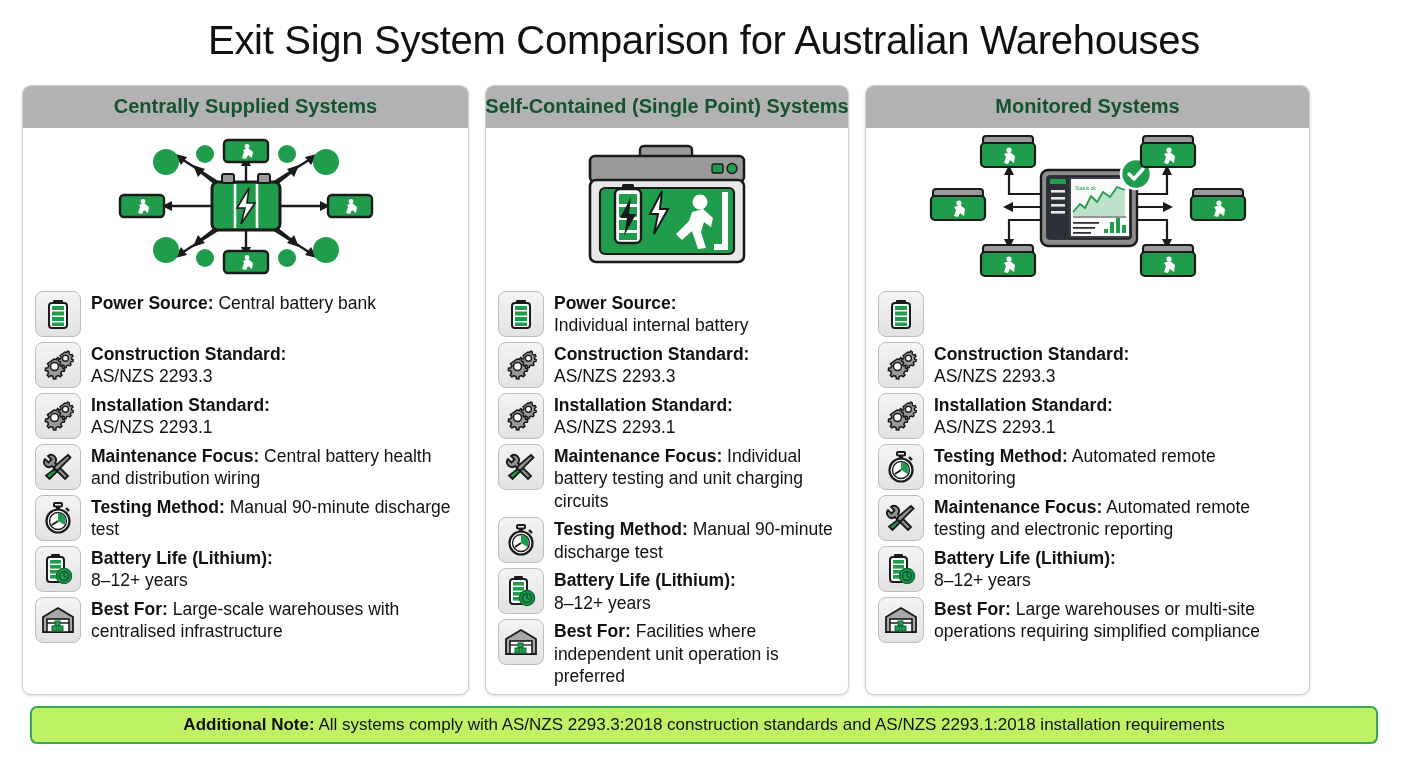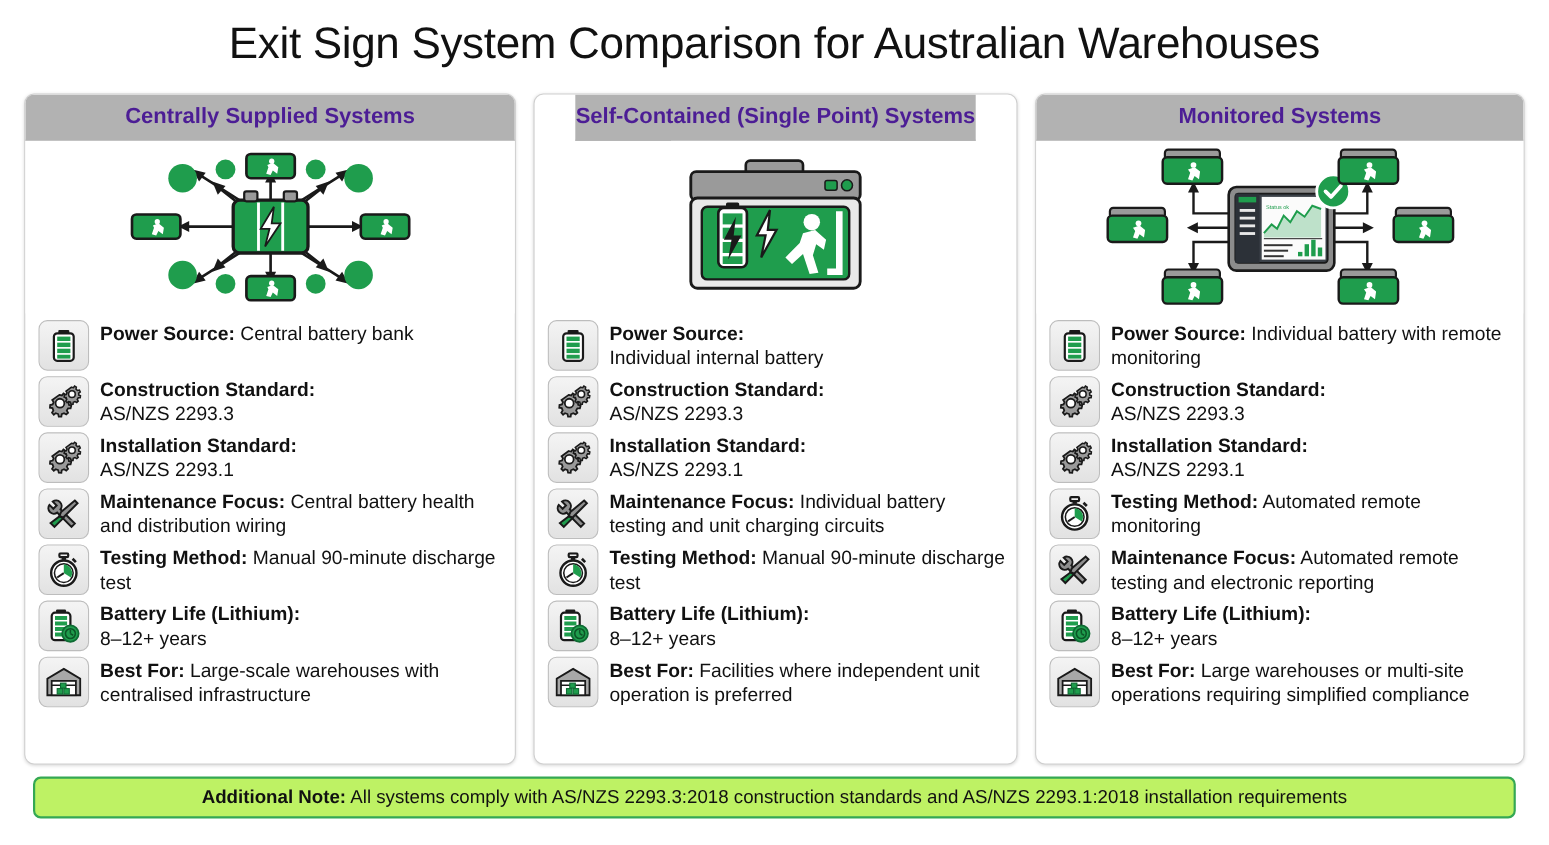--- a/index.html
+++ b/index.html
@@ -29,29 +29,29 @@
   .panel {
     position:relative;
     background:#ffffff;
     border:1px solid #cfcfcf;
     border-radius:9px;
     box-shadow:0 1px 3px rgba(0,0,0,.14);
     display:flex; flex-direction:column;
     overflow:hidden;
   }
   .panel.p1 { width:447px; }
-  .panel.p2 { width:440px;align-items:center; }
+  .panel.p2 { width:364px; }
   .panel.p3 { width:445px; }
 
   .panel-header {
     height:42px; flex:0 0 42px;
     background:#b2b2b2;
     border-bottom:1px solid #b2b2b2;
     display:flex; align-items:center; justify-content:center;
-    font-size:20px; font-weight:bold; color:#4c1d95;
+    font-size:20px; font-weight:bold; color:#14532d;
     white-space:nowrap;
   }
   .panel-illustration {
     flex:0 0 157px; height:157px;
     display:flex; align-items:center; justify-content:center;
     background:#fff;
   }
   .panel-body {
     flex:1 1 auto;
     padding:4px 10px 20px 12px;
@@ -539,21 +539,20 @@
           <span class="spec-icon">
             <svg width="28" height="30" viewBox="0 0 28 30">
                 <rect x="9" y="1" width="10" height="4" rx="1" fill="#1a1a1a"></rect>
                 <rect x="5" y="4" width="18" height="25" rx="3" fill="#fff" stroke="#1a1a1a" stroke-width="2"></rect>
                 <rect x="8" y="7" width="12" height="4" fill="#1f9d4d"></rect>
                 <rect x="8" y="12.5" width="12" height="4" fill="#1f9d4d"></rect>
                 <rect x="8" y="18" width="12" height="4" fill="#1f9d4d"></rect>
                 <rect x="8" y="23.5" width="12" height="3.5" fill="#1f9d4d"></rect>
               </svg>
           </span>
-          <span class="spec-text"><b class="lbl">Power Source:</b> <span>Individual battery with remote monitoring</span></span>
         </div>
 
         <div class="spec">
           <span class="spec-icon">
             <svg width="32" height="30" viewBox="0 0 32 30">
                 <g fill="#9a9a9a" stroke="#1a1a1a" stroke-width="1.6">
                   <path d="M12 9 l2.3 .5 1.4-1.9 2 1.3 -.4 2.3 1.7 1.6 2.3-.6 1 2.2-1.9 1.4 .2 2.3 2.2 .8-.6 2.3-2.3 0-1.2 2 1.2 2-1.7 1.6-2-1.2-2.1 .9-.3 2.3-2.4-.1-.5-2.3-2.2-.8-1.8 1.4-1.6-1.8 1.2-2-.8-2.2-2.3-.4 .2-2.4 2.3-.5 .9-2.1-1.3-1.9z"></path>
                   <circle cx="12.5" cy="16.5" r="4" fill="#fff"></circle>
                 </g>
                 <g fill="#9a9a9a" stroke="#1a1a1a" stroke-width="1.4">

